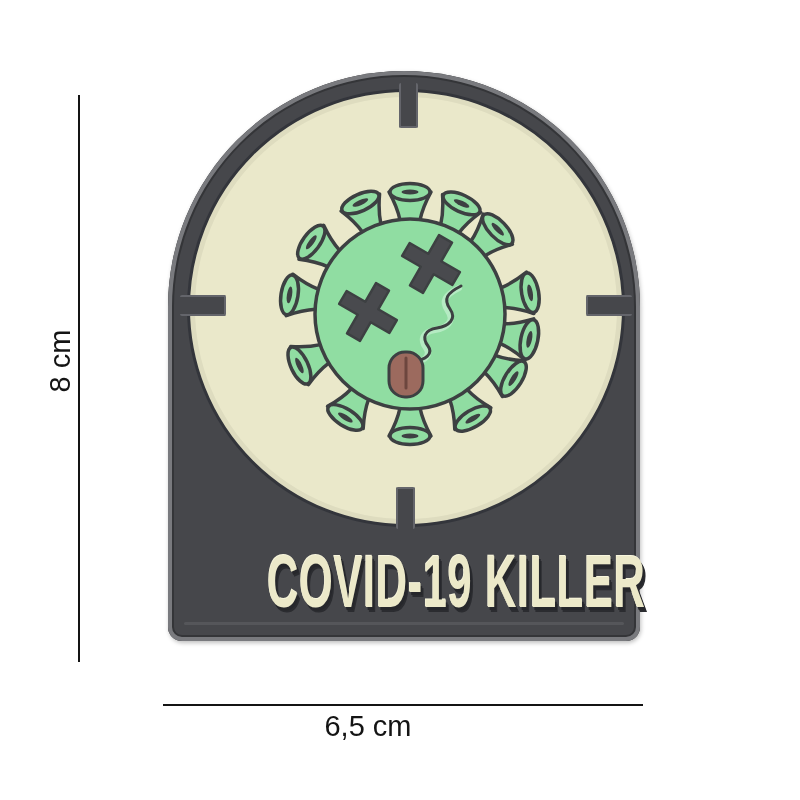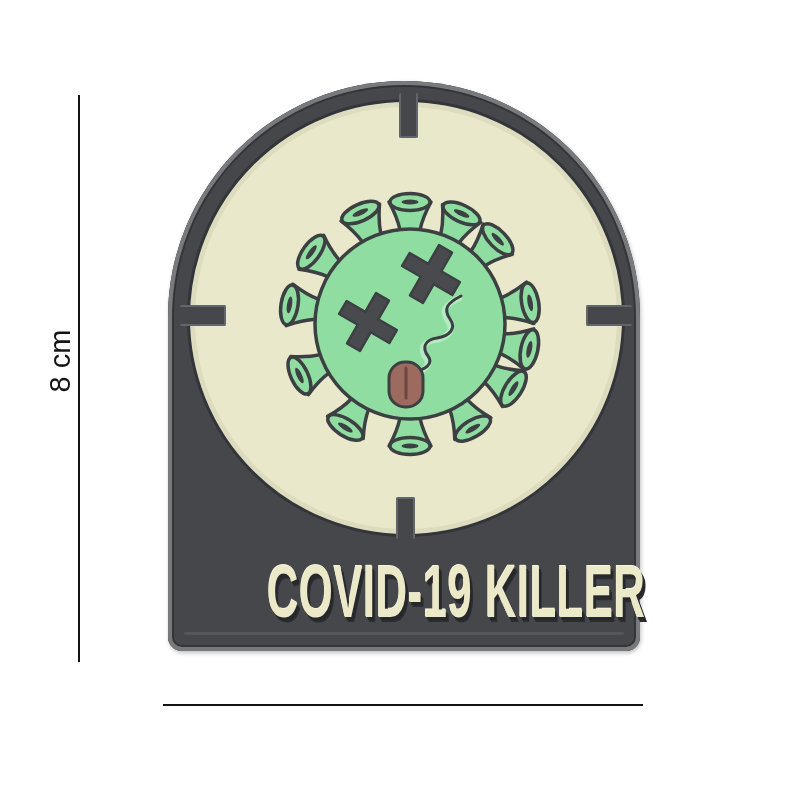--- a/index.html
+++ b/index.html
@@ -3,21 +3,21 @@
 <meta charset="utf-8">
 <style>
   html,body{margin:0;padding:0;background:#ffffff;}
   *{box-sizing:border-box;}
   .scene{
     position:relative;width:800px;height:800px;background:#ffffff;overflow:hidden;
     font-family:"Liberation Sans", sans-serif;
   }
   
   .patch{
-    position:absolute;left:168px;top:81px;width:472px;height:570px;
+    position:absolute;left:168px;top:71px;width:472px;height:570px;
     background:var(--patch_dark,#46474b);
     border-radius:236px 236px 14px 14px;
     box-shadow:inset 0 0 0 4px var(--patch_edge,#75767a),
                inset 0 0 0 6px rgba(0,0,0,.25),
                1px 2px 4px rgba(0,0,0,.25);
   }
   .glow-circle{
     position:absolute;left:19px;top:18px;width:438px;height:438px;
     border-radius:50%;
     background:var(--cream,#eae8ca);
@@ -60,20 +60,21 @@
   .dim-label.width{left:268px;top:710px;width:200px;}
 </style>
 </head>
 <body>
 
 <div class="scene">
 
   <div class="dim-line vertical"></div>
   <div class="dim-label height">8 cm</div>
   <div class="dim-line horizontal"></div>
+  <div class="dim-label width">6,5 cm</div>
 
   <div class="patch">
     <div class="glow-circle"></div>
     <div class="notch top"></div>
     <div class="notch bottom"></div>
     <div class="notch left"></div>
     <div class="notch right"></div>
 
     <svg class="virus-svg" viewBox="0 0 320 320">
       <defs>

